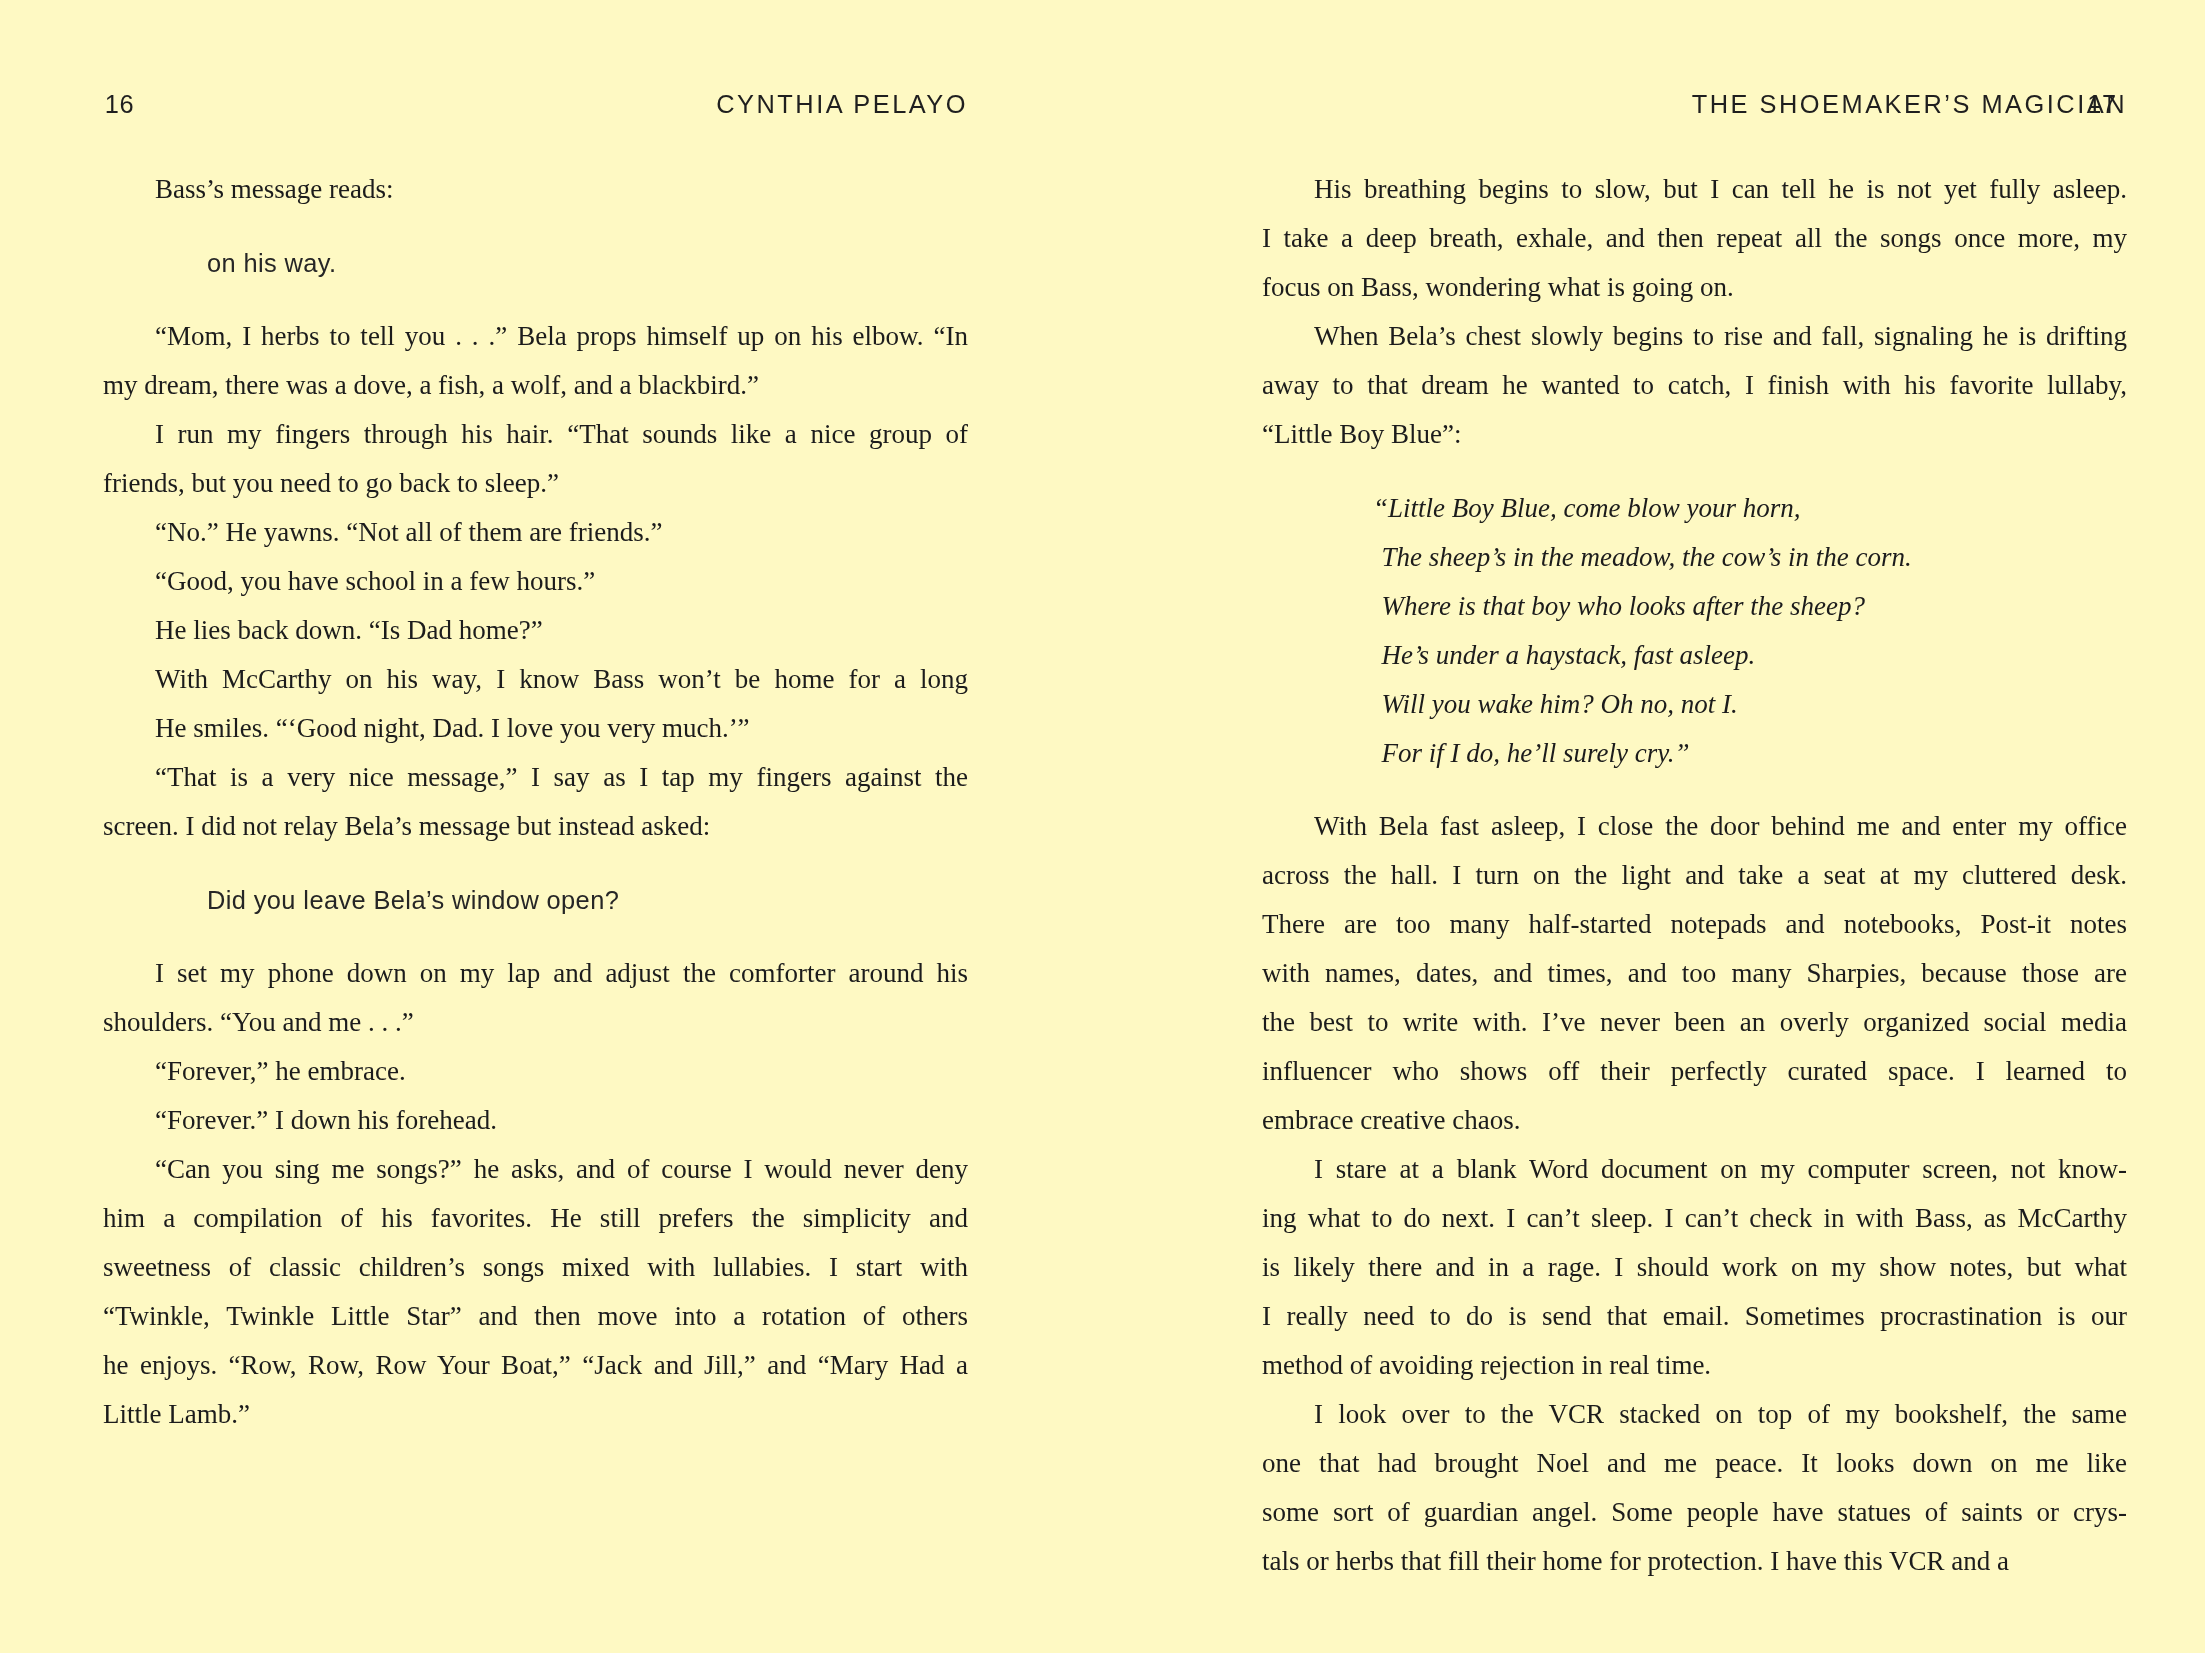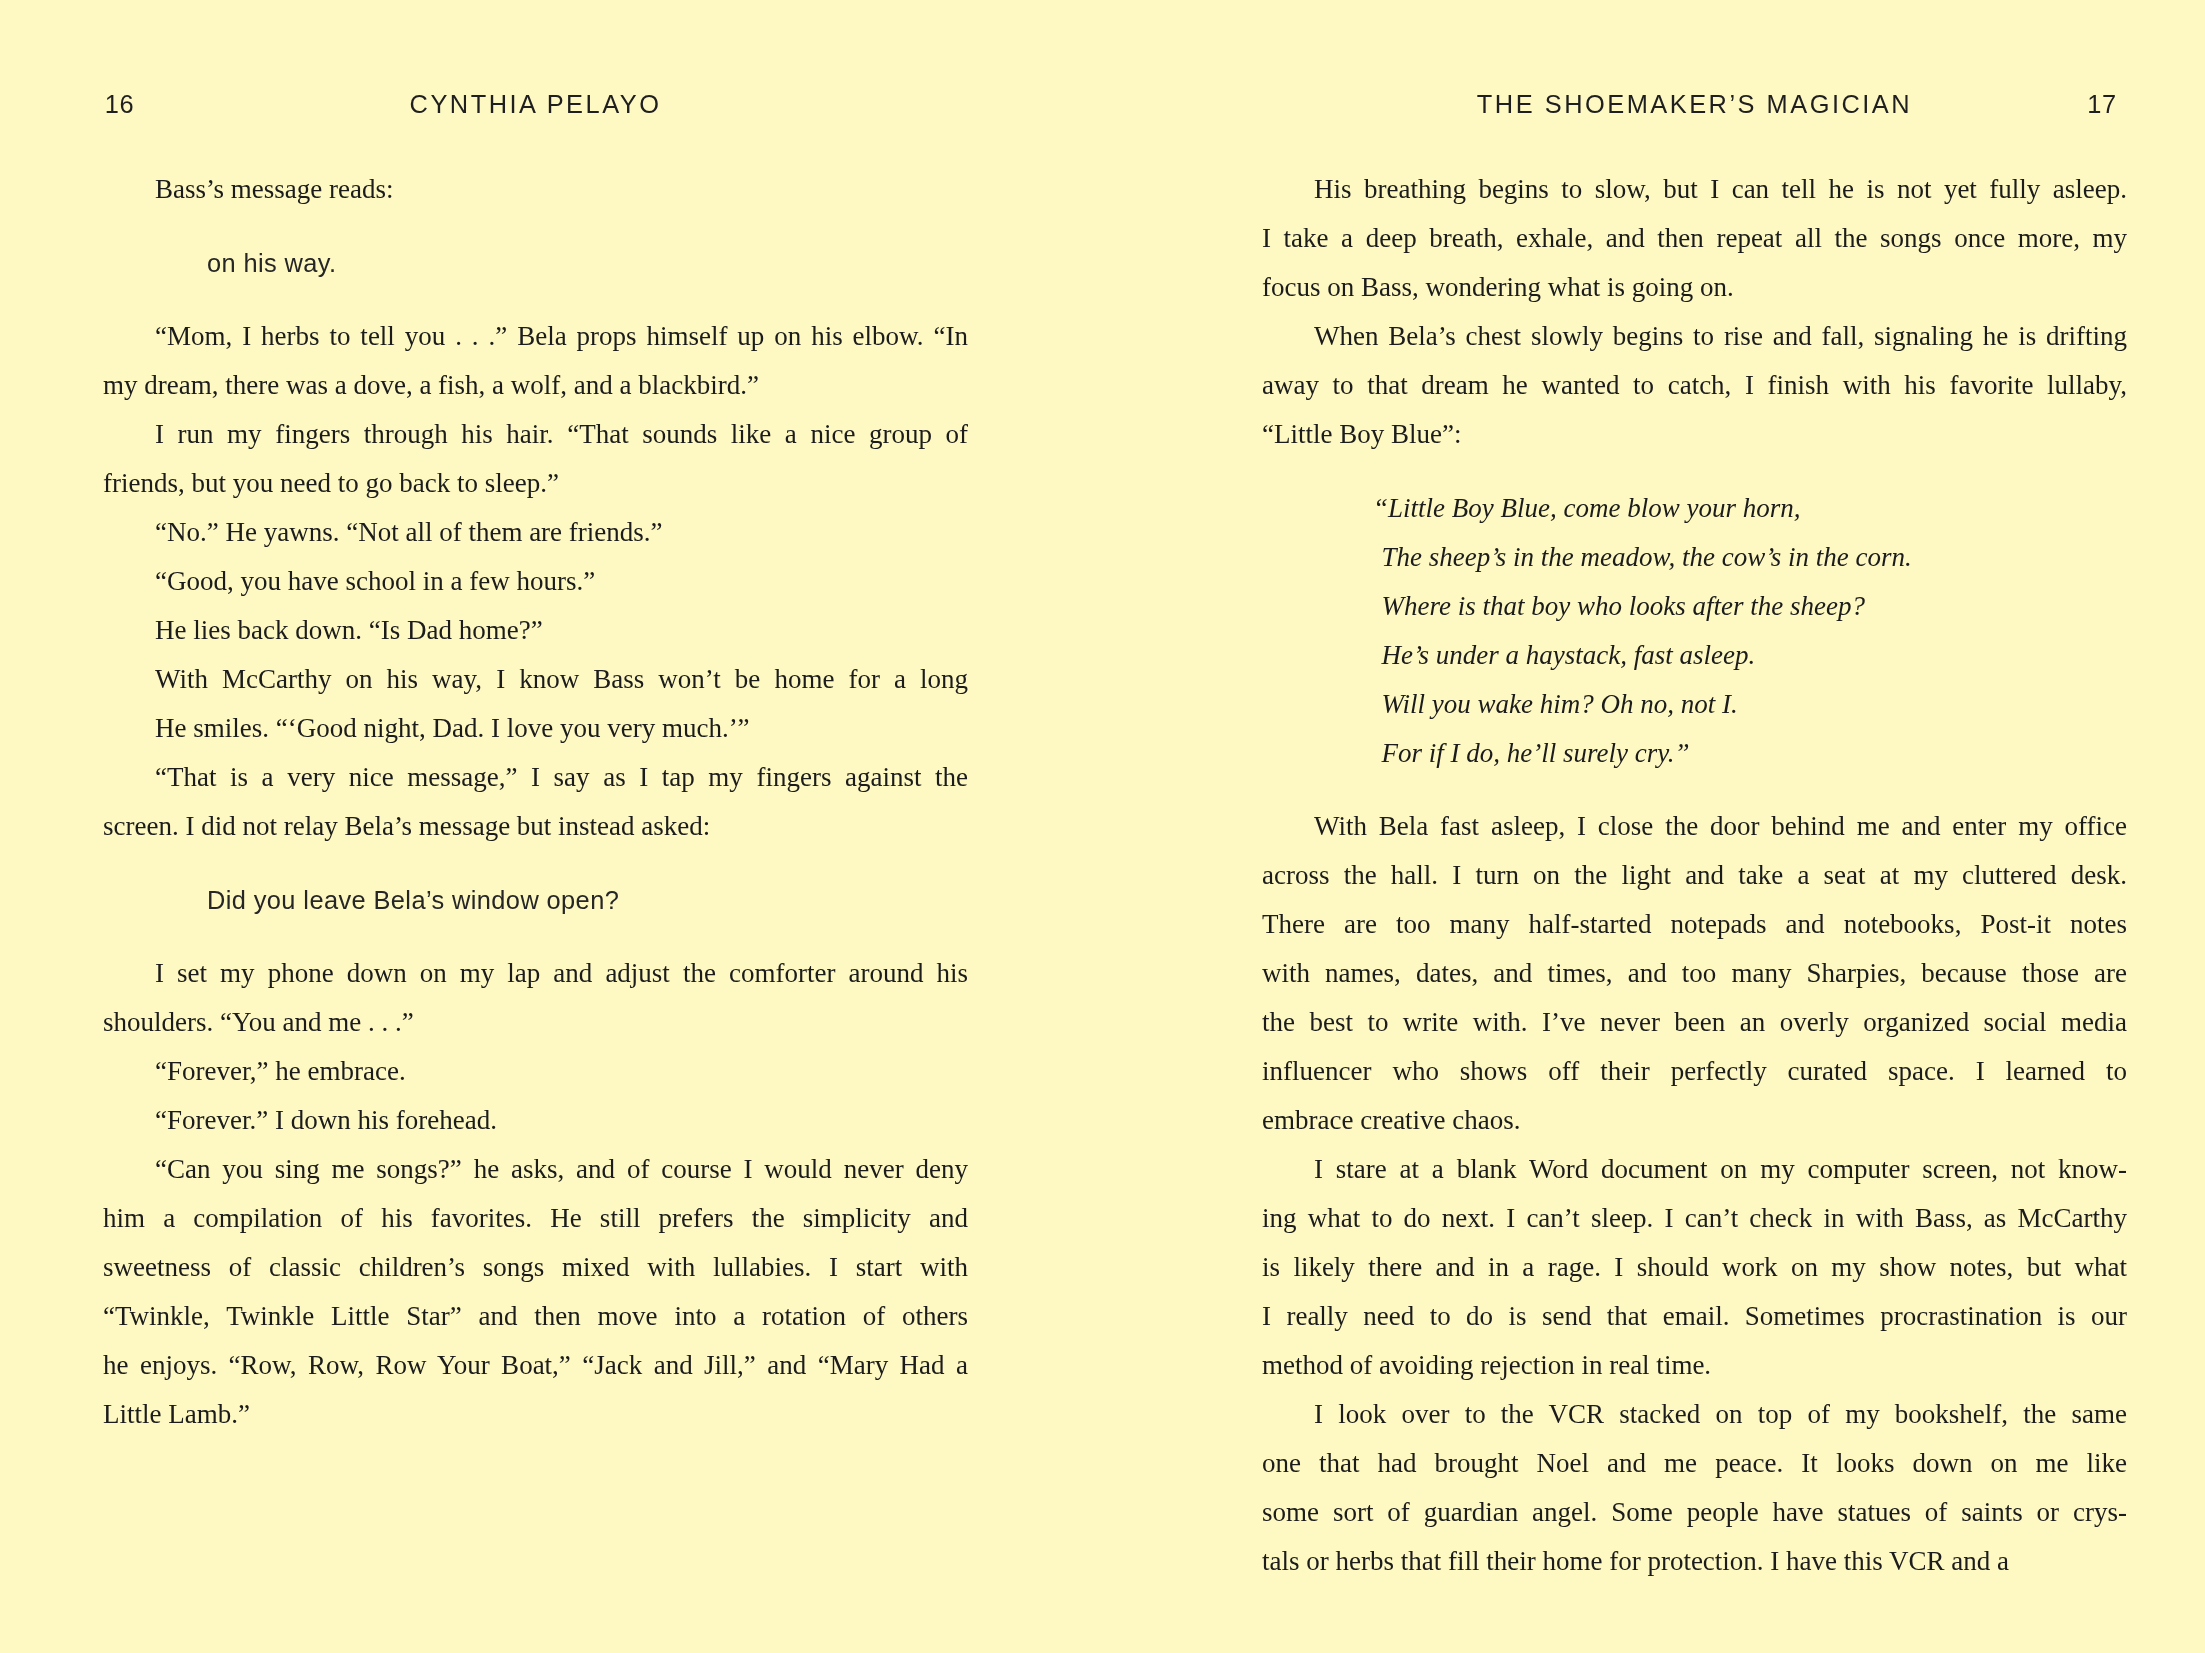--- a/index.html
+++ b/index.html
@@ -18,21 +18,21 @@
   .page.right { left: 1262px; }
 
   .pageheader {
     position: relative;
     height: 32px;
     font-family: "Liberation Sans", sans-serif;
     font-size: 25.4px;
     letter-spacing: 2.5px;
     color: #1f1f1f;
   }
-  .running { display: block; text-align: center; white-space: nowrap; }
+  .running { display: block; text-align: right; white-space: nowrap; }
   .pagenum { position: absolute; top: 0; letter-spacing: 0.8px; }
   .pagenum.pn-left  { left: 1.7px; }
   .pagenum.pn-right { right: 10px; }
 
   .pagebody { margin-top: 43px; font-size: 27px; }
   .line { line-height: 49px; }
 
   .para .line { text-align: justify; text-align-last: justify; }
   .para .line.last { text-align-last: left; }
   .para .line.first { text-indent: 52px; }

